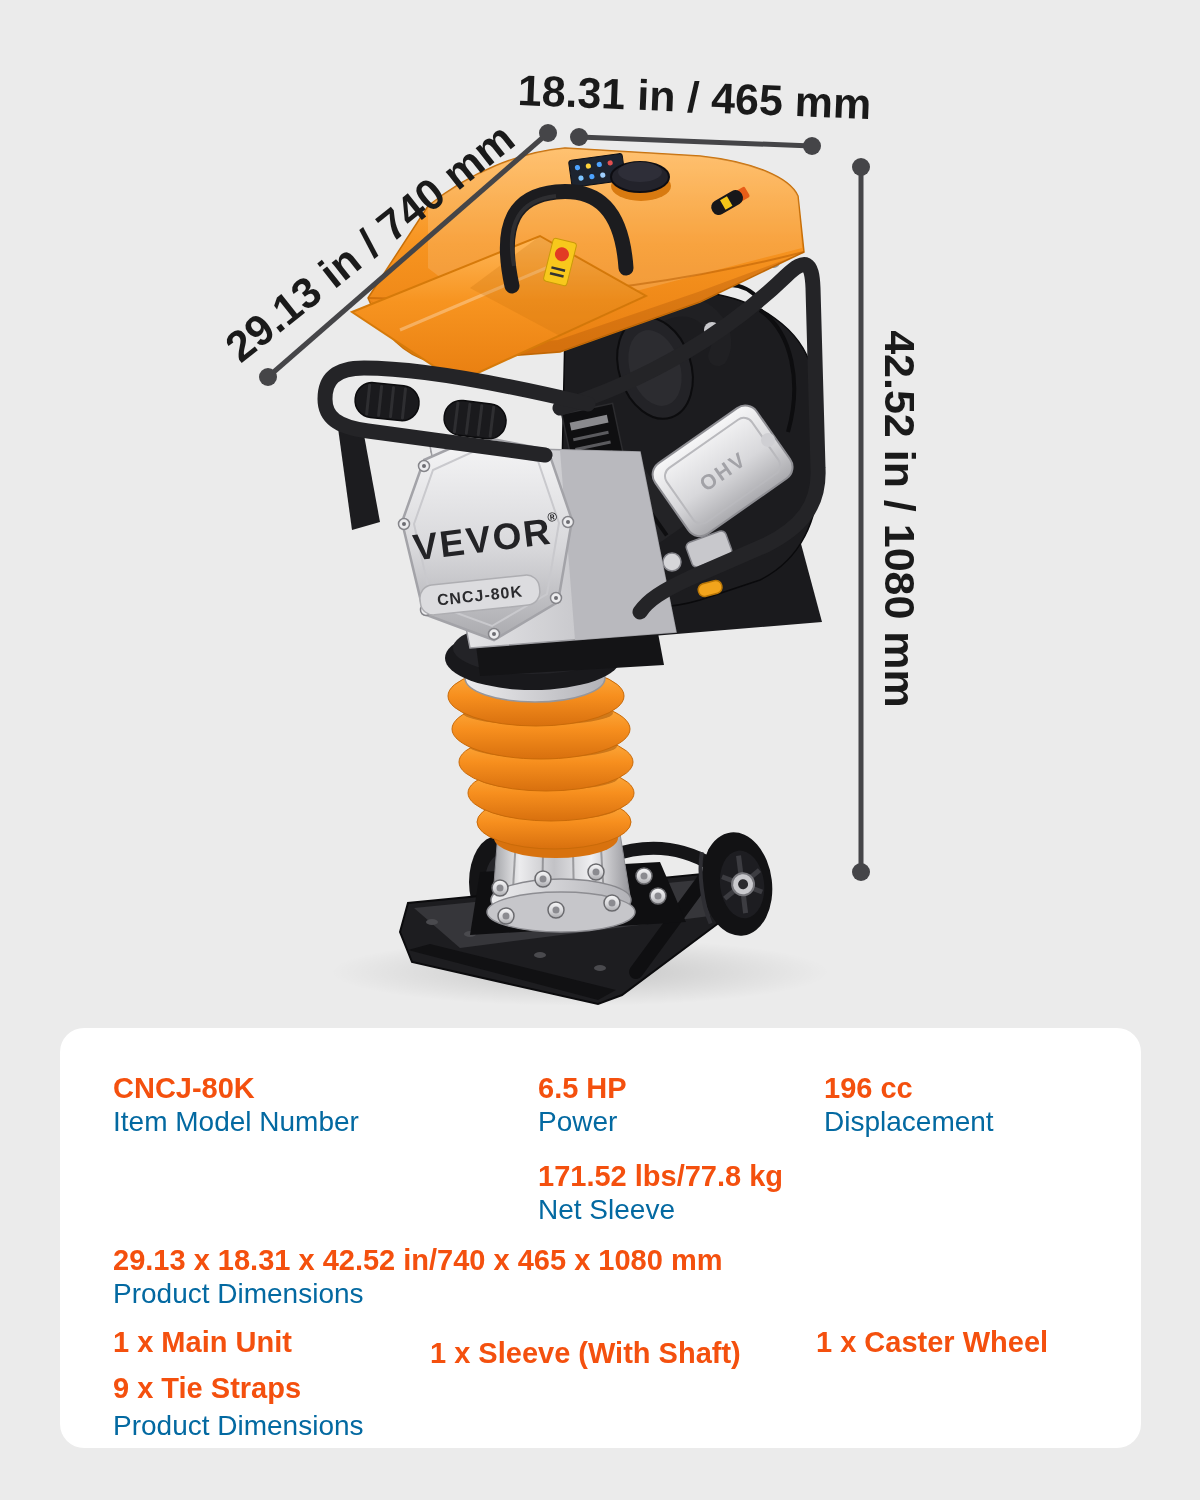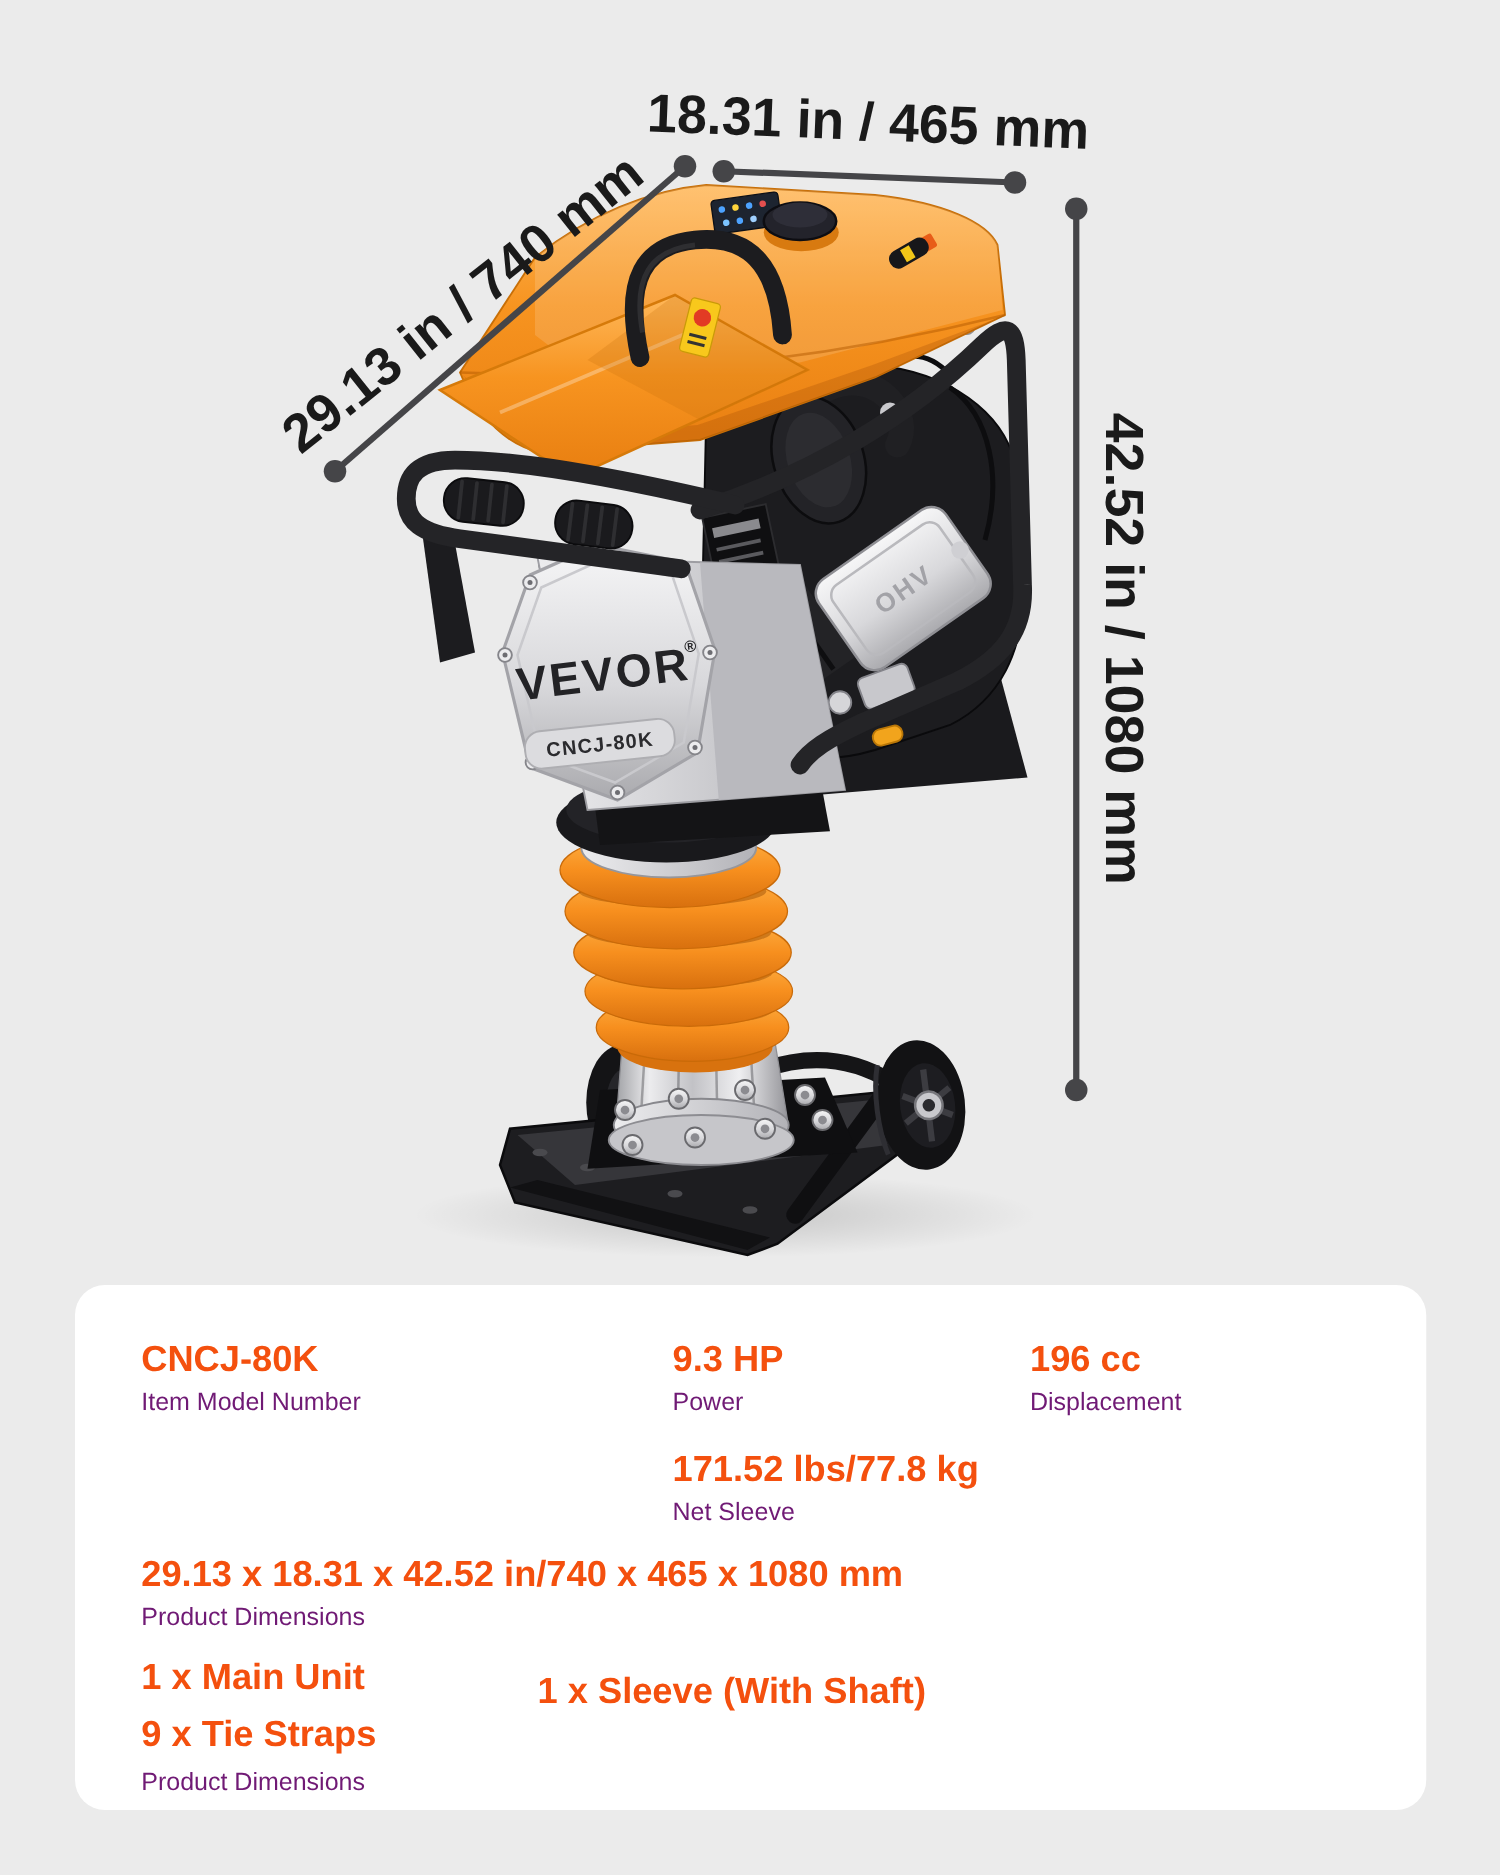--- a/index.html
+++ b/index.html
@@ -19,21 +19,21 @@
   .plate-model{font-family:"Liberation Sans",sans-serif;font-weight:700;font-size:16px;fill:#2b2b2e;letter-spacing:1px;}
   .ohv-text{font-family:"Liberation Sans",sans-serif;font-weight:700;font-size:21px;fill:#a2a2a7;letter-spacing:2px;}
 
   
   .spec-card{
     position:absolute;left:60px;top:1028px;width:1081px;height:420px;
     background:#ffffff;border-radius:24px;
   }
   .spec{position:absolute;}
   .spec-value{font-size:29px;line-height:32px;font-weight:700;color:#f4500e;white-space:nowrap;}
-  .spec-label{font-size:20px;line-height:24px;margin-top:6px;color:#701a75;white-space:nowrap;}
+  .spec-label{font-size:28px;line-height:24px;margin-top:6px;color:#0369a1;white-space:nowrap;}
   .pkg-item{position:absolute;font-size:29px;line-height:32px;font-weight:700;color:#f4500e;white-space:nowrap;text-align:right;}
 </style>
 </head>
 <body>
 
 <div class="stage">
 <svg viewBox="0 0 1200 1030" xmlns="http://www.w3.org/2000/svg">
   <defs>
     <linearGradient id="gTank" x1="0" y1="0" x2="0" y2="1">
       <stop offset="0" stop-color="#ffb85a"></stop>
@@ -343,33 +343,34 @@
   </g>
 </svg>
 </div>
 
 <section class="spec-card">
   <div class="spec" style="left:53px;top:44px">
     <div class="spec-value">CNCJ-80K</div>
     <div class="spec-label">Item Model Number</div>
   </div>
   <div class="spec" style="left:478px;top:44px">
-    <div class="spec-value">9.3 HP</div>
+    <div class="spec-value">6.5 HP</div>
     <div class="spec-label">Power</div>
   </div>
   <div class="spec" style="left:764px;top:44px">
     <div class="spec-value">196 cc</div>
     <div class="spec-label">Displacement</div>
   </div>
   <div class="spec" style="left:478px;top:132px">
     <div class="spec-value">171.52 lbs/77.8 kg</div>
     <div class="spec-label">Net Sleeve</div>
   </div>
   <div class="spec" style="left:53px;top:216px">
     <div class="spec-value">29.13 x 18.31 x 42.52 in/740 x 465 x 1080 mm</div>
     <div class="spec-label">Product Dimensions</div>
   </div>
 
   <div class="pkg-item" style="left:53px;top:298px">1 x Main Unit</div>
   <div class="pkg-item" style="left:370px;top:309px">1 x Sleeve (With Shaft)</div>
+  <div class="pkg-item" style="left:756px;top:298px">1 x Caster Wheel</div>
   <div class="pkg-item" style="left:53px;top:344px">9 x Tie Straps</div>
   <div class="spec-label" style="position:absolute;left:53px;top:380px">Product Dimensions</div>
 </section>
 
 </body></html>

